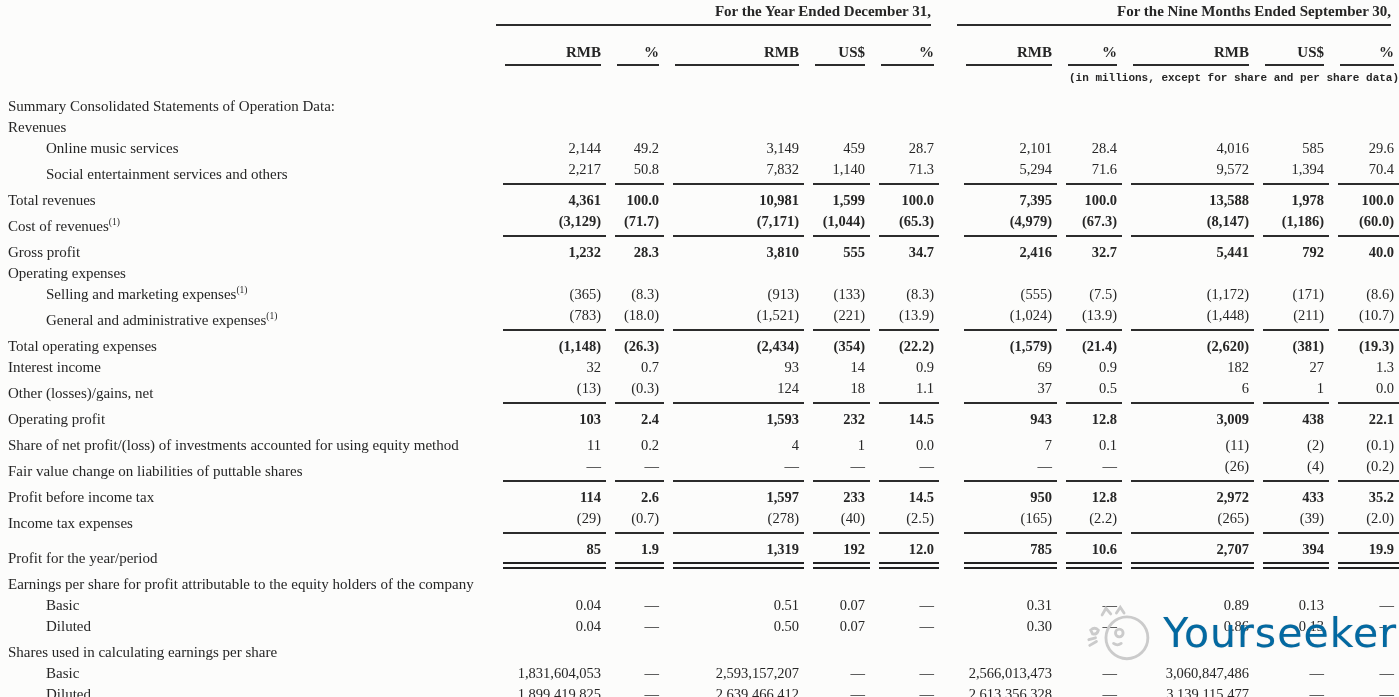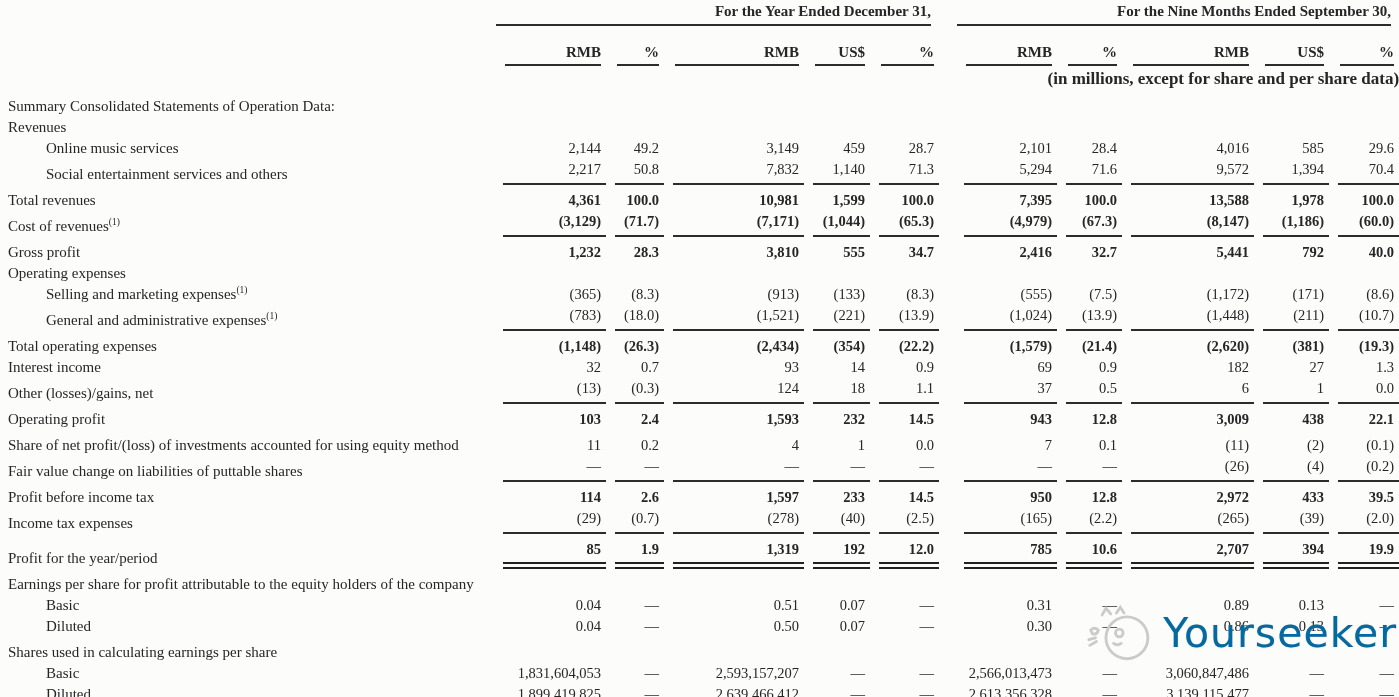--- a/index.html
+++ b/index.html
@@ -11,21 +11,21 @@
     position:relative;
     overflow:hidden;
   }
   table{border-collapse:collapse;table-layout:fixed;width:1399px;}
   th,td{padding:0;vertical-align:bottom;font-size:15px;line-height:21px;font-weight:normal;text-align:left;}
   
   thead th{font-weight:bold;text-align:right;}
   .gh .hl{border-bottom:2.5px solid #2c2c2c;padding:1px 0 2px 0;margin:0 8px 0 2px;}
   .yr .hl{border-bottom:2.5px solid #2c2c2c;padding:0 0 2px 0;margin:0 6px 0 14px;}
   .unit .ul{border-bottom:2.5px solid #2c2c2c;padding:16px 0 1px 0;margin:0 5px 0 11px;}
-  .note-row th{padding:2px 0 7px 0;font-size:17px;}
+  .note-row th{padding:2px 0 7px 0;font-size:11px;font-family:Liberation Mono, monospace;}
   
   td.lbl{padding-left:8px;}
   td.lbl.ind{padding-left:46px;}
   td.lbl.wrap{padding-left:30px;text-indent:-22px;}
   td.num{text-align:right;}
   td.num .v{margin-left:9px;padding-right:5px;min-height:21px;font-size:14.5px;}
   td.gap{border:none;}
   tr.b{font-weight:bold;}
   tr.b td.num .v{font-weight:bold;}
   tr.sp td{padding-top:5px;}
@@ -681,21 +681,21 @@
         <td class="num">
           <div class="v">12.8</div>
         </td>
         <td class="num">
           <div class="v">2,972</div>
         </td>
         <td class="num">
           <div class="v">433</div>
         </td>
         <td class="num">
-          <div class="v">39.5</div>
+          <div class="v">35.2</div>
         </td>
       </tr>
       <tr class="rs">
         <td class="lbl">Income tax expenses</td>
         <td class="num">
           <div class="v">(29)</div>
         </td>
         <td class="num">
           <div class="v">(0.7)</div>
         </td>

